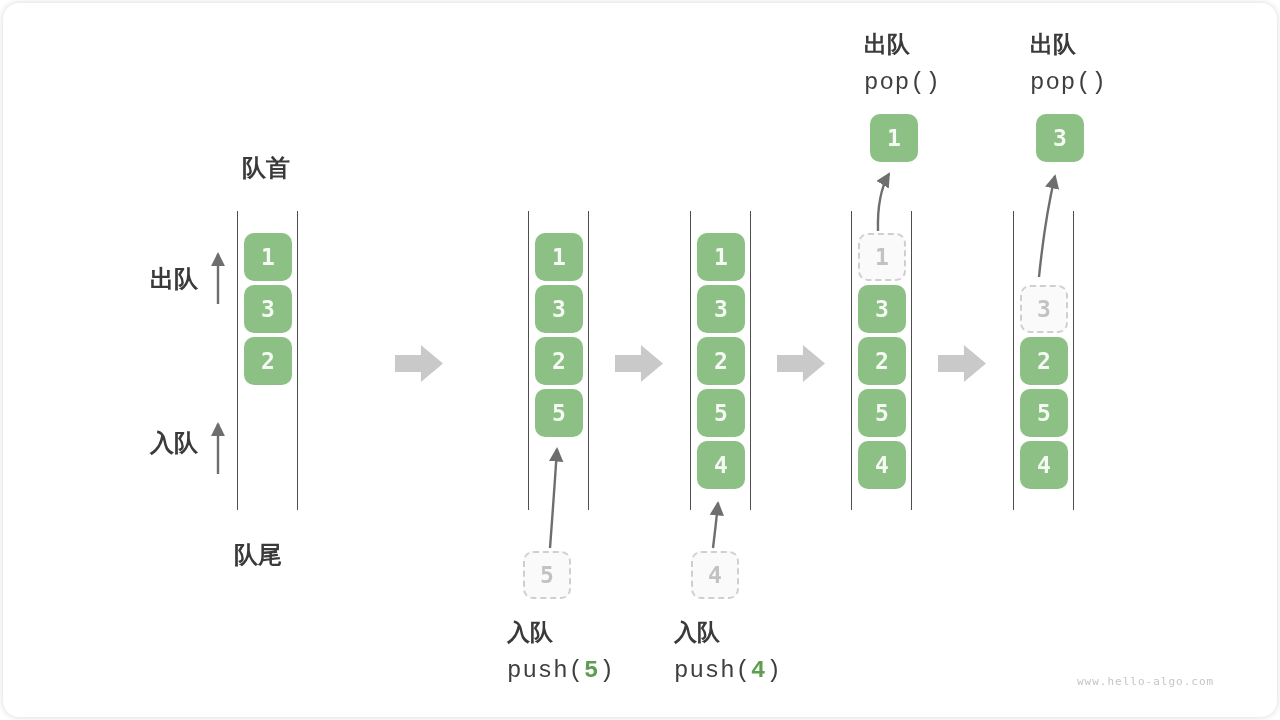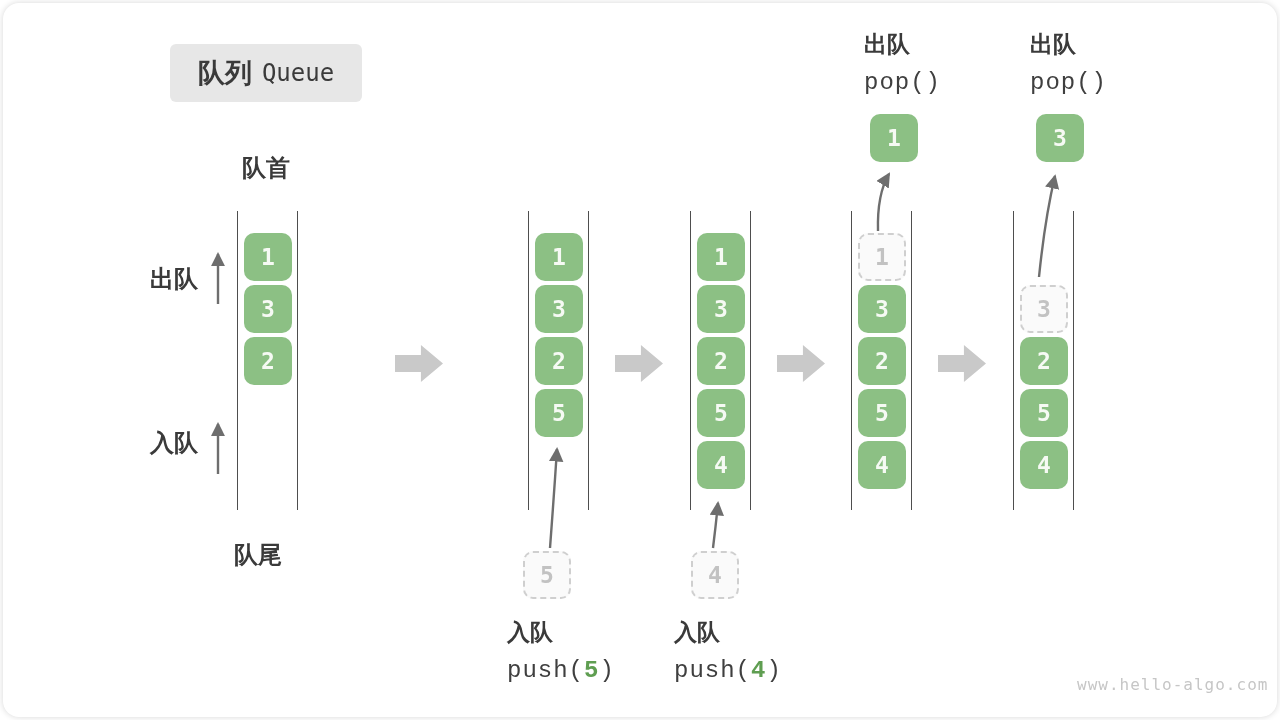--- a/index.html
+++ b/index.html
@@ -55,21 +55,21 @@
     clip-path: polygon(0% 27%, 54% 27%, 54% 0%, 100% 50%, 54% 100%, 54% 73%, 0% 73%);
   }
 
   .op { position: absolute; white-space: nowrap; }
   .op .zh { display: block; font-size: 23px; font-weight: bold; color: #3a3a3a; margin-bottom: 9px; }
   .op .code { display: block; font-family: Liberation Mono, monospace; font-size: 24px; color: #3f3f3f; letter-spacing: 1px; }
   .op .code .arg { color: #5f9e51; font-weight: bold; }
 
   .watermark {
     position: absolute; left: 1077px; top: 675px;
-    font-family: "DejaVu Sans Mono", monospace; font-size: 16px; color: #c6c6c6;
+    font-family: "DejaVu Sans Mono", monospace; font-size: 11px; color: #c6c6c6;
     letter-spacing: 1px;
   }
 </style>
 </head>
 <body>
 
 <div class="stage">
   <div class="card"></div>
 
   <svg class="overlay" viewBox="0 0 1280 720">
@@ -81,24 +81,20 @@
     <g stroke="#6e6e6e" stroke-width="2.4" fill="none">
       <path d="M218,304 L218,254" marker-end="url(#ah)"></path>
       <path d="M218,474 L218,424" marker-end="url(#ah)"></path>
       <path d="M550,548 Q554,495 557,449" marker-end="url(#ah)"></path>
       <path d="M713,548 Q716,524 718,503" marker-end="url(#ah)"></path>
       <path d="M878,231 Q877,194 889,174" marker-end="url(#ah)"></path>
       <path d="M1039,277 Q1045,218 1055,176" marker-end="url(#ah)"></path>
     </g>
   </svg>
 
-  <div class="title-box">
-    <span class="zh">队列</span>
-    <span class="en">Queue</span>
-  </div>
 
   <div class="lbl lbl-front">队首</div>
   <div class="lbl lbl-rear">队尾</div>
   <div class="lbl lbl-deq">出队</div>
   <div class="lbl lbl-enq">入队</div>
 
   <div class="col" style="left:237px">
     <div class="cell green" style="top:22px">1</div>
     <div class="cell green" style="top:74px">3</div>
     <div class="cell green" style="top:126px">2</div>

